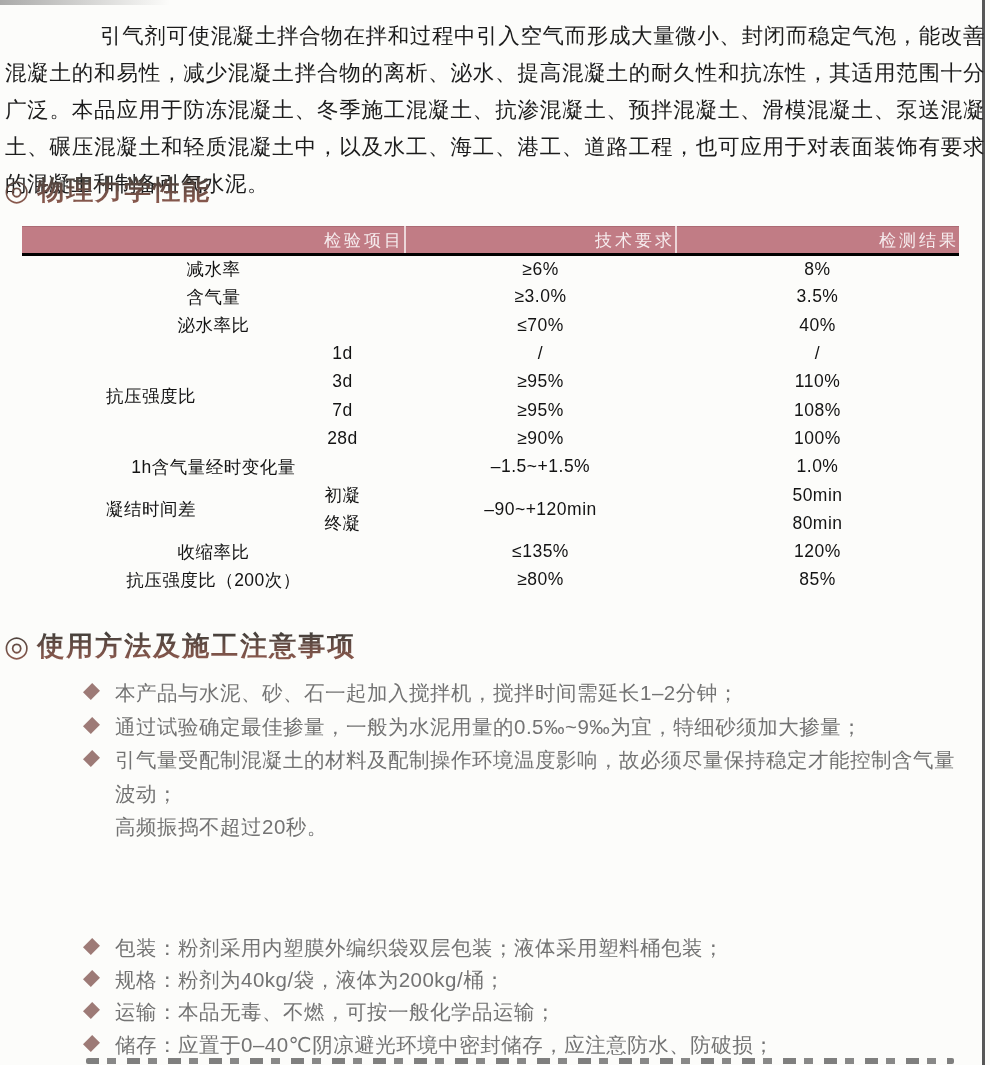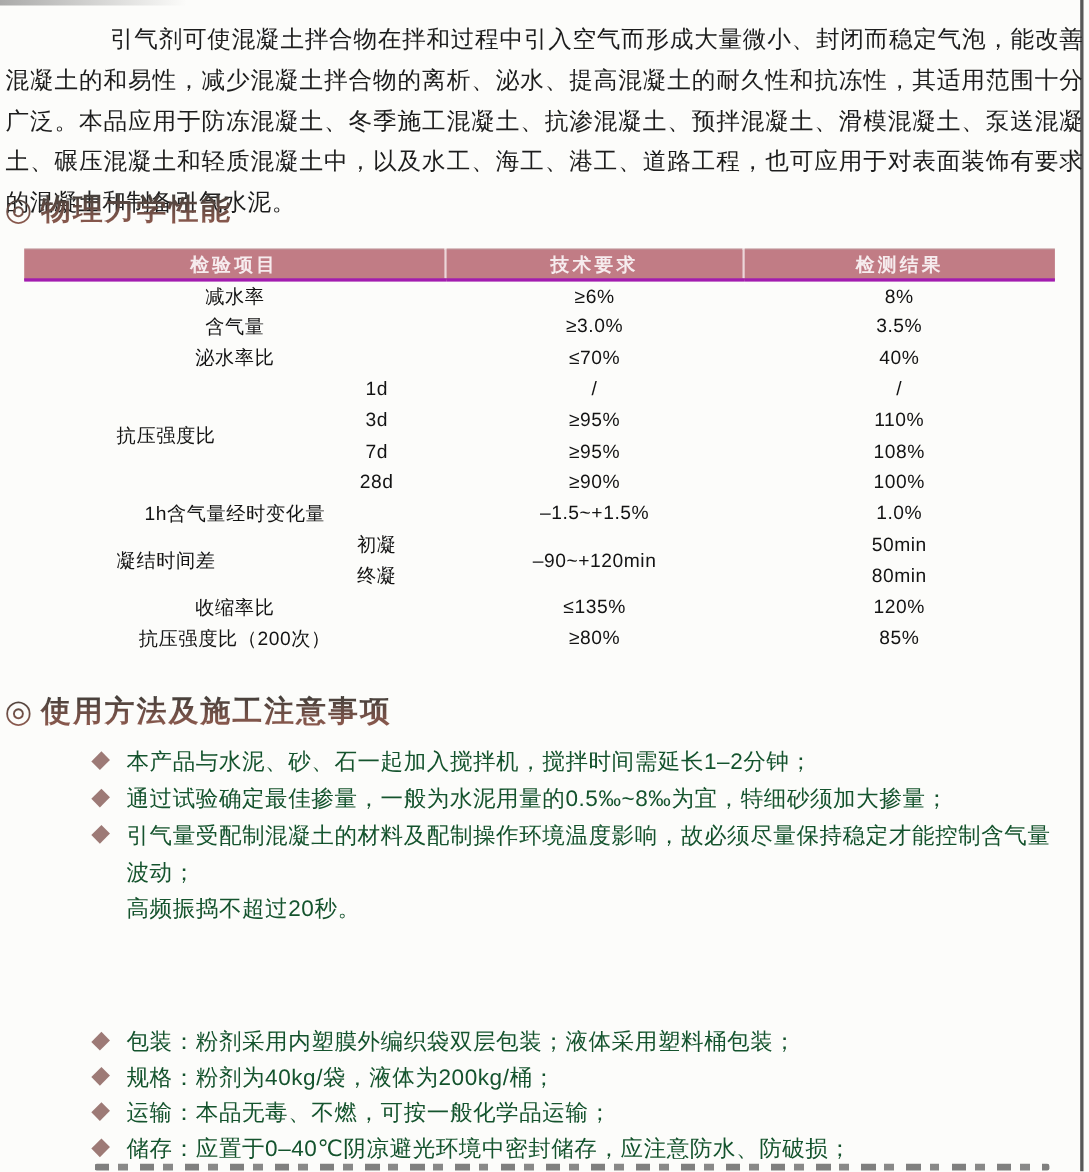--- a/index.html
+++ b/index.html
@@ -40,32 +40,32 @@
   .sec .marker { font-size:29px; font-weight:normal; margin-right:6px; vertical-align:-1px; }
   .sec-physical { top:172px; }
   .sec-usage   { top:628px; }
   .sec-packing { top:886px; }
 
   
   .tbl-wrap { position:absolute; top:226px; left:22px; width:937px; }
   table.tbl { width:937px; border-collapse:collapse; table-layout:fixed; }
   .tbl th {
     height:28px; background:#c17c85; color:#f6ecee;
-    font-size:17px; font-weight:bold; letter-spacing:3px;
-    border-top:1px solid #ab6b74; border-bottom:3px solid #a21caf;
+    font-size:17px; font-weight:normal; letter-spacing:3px;
+    border-top:1px solid #ab6b74; border-bottom:3px solid #000000;text-align:right;
   }
   .tbl th + th { border-left:2px solid #ecd6d9; }
   .tbl td {
     height:28.3px; text-align:center; vertical-align:middle;
     font-size:17.5px; color:#131313; letter-spacing:.5px;
   }
 
   
   ul.bullets { position:absolute; left:85px; width:885px; list-style:none; }
-  ul.bullets li { position:relative; padding-left:30px; font-size:20.5px; color:#14532d; letter-spacing:.5px; }
+  ul.bullets li { position:relative; padding-left:30px; font-size:20.5px; color:#737373; letter-spacing:.5px; }
   ul.u-list li { line-height:33.5px; }
   ul.p-list li { line-height:32.2px; }
   ul.bullets .txt { white-space:pre-line; }
   .dia {
     position:absolute; left:1px; top:10px; width:11px; height:11px;
     background:#9d7a76; transform:rotate(45deg) scaleY(1.18);
   }
   ul.p-list .dia { top:9px; }
   .u-list { top:676px; }
   .p-list { top:932px; }
@@ -173,21 +173,21 @@
     <span class="marker">◎</span><span>使用方法及施工注意事项</span>
   </h2>
 
   <ul class="bullets u-list">
     <li>
       <span class="dia"></span>
       <span class="txt">本产品与水泥、砂、石一起加入搅拌机，搅拌时间需延长1–2分钟；</span>
     </li>
     <li>
       <span class="dia"></span>
-      <span class="txt">通过试验确定最佳掺量，一般为水泥用量的0.5‰~8‰为宜，特细砂须加大掺量；</span>
+      <span class="txt">通过试验确定最佳掺量，一般为水泥用量的0.5‰~9‰为宜，特细砂须加大掺量；</span>
     </li>
     <li>
       <span class="dia"></span>
       <span class="txt">引气量受配制混凝土的材料及配制操作环境温度影响，故必须尽量保持稳定才能控制含气量波动；
 高频振捣不超过20秒。</span>
     </li>
   </ul>
 
 
   <ul class="bullets p-list">

